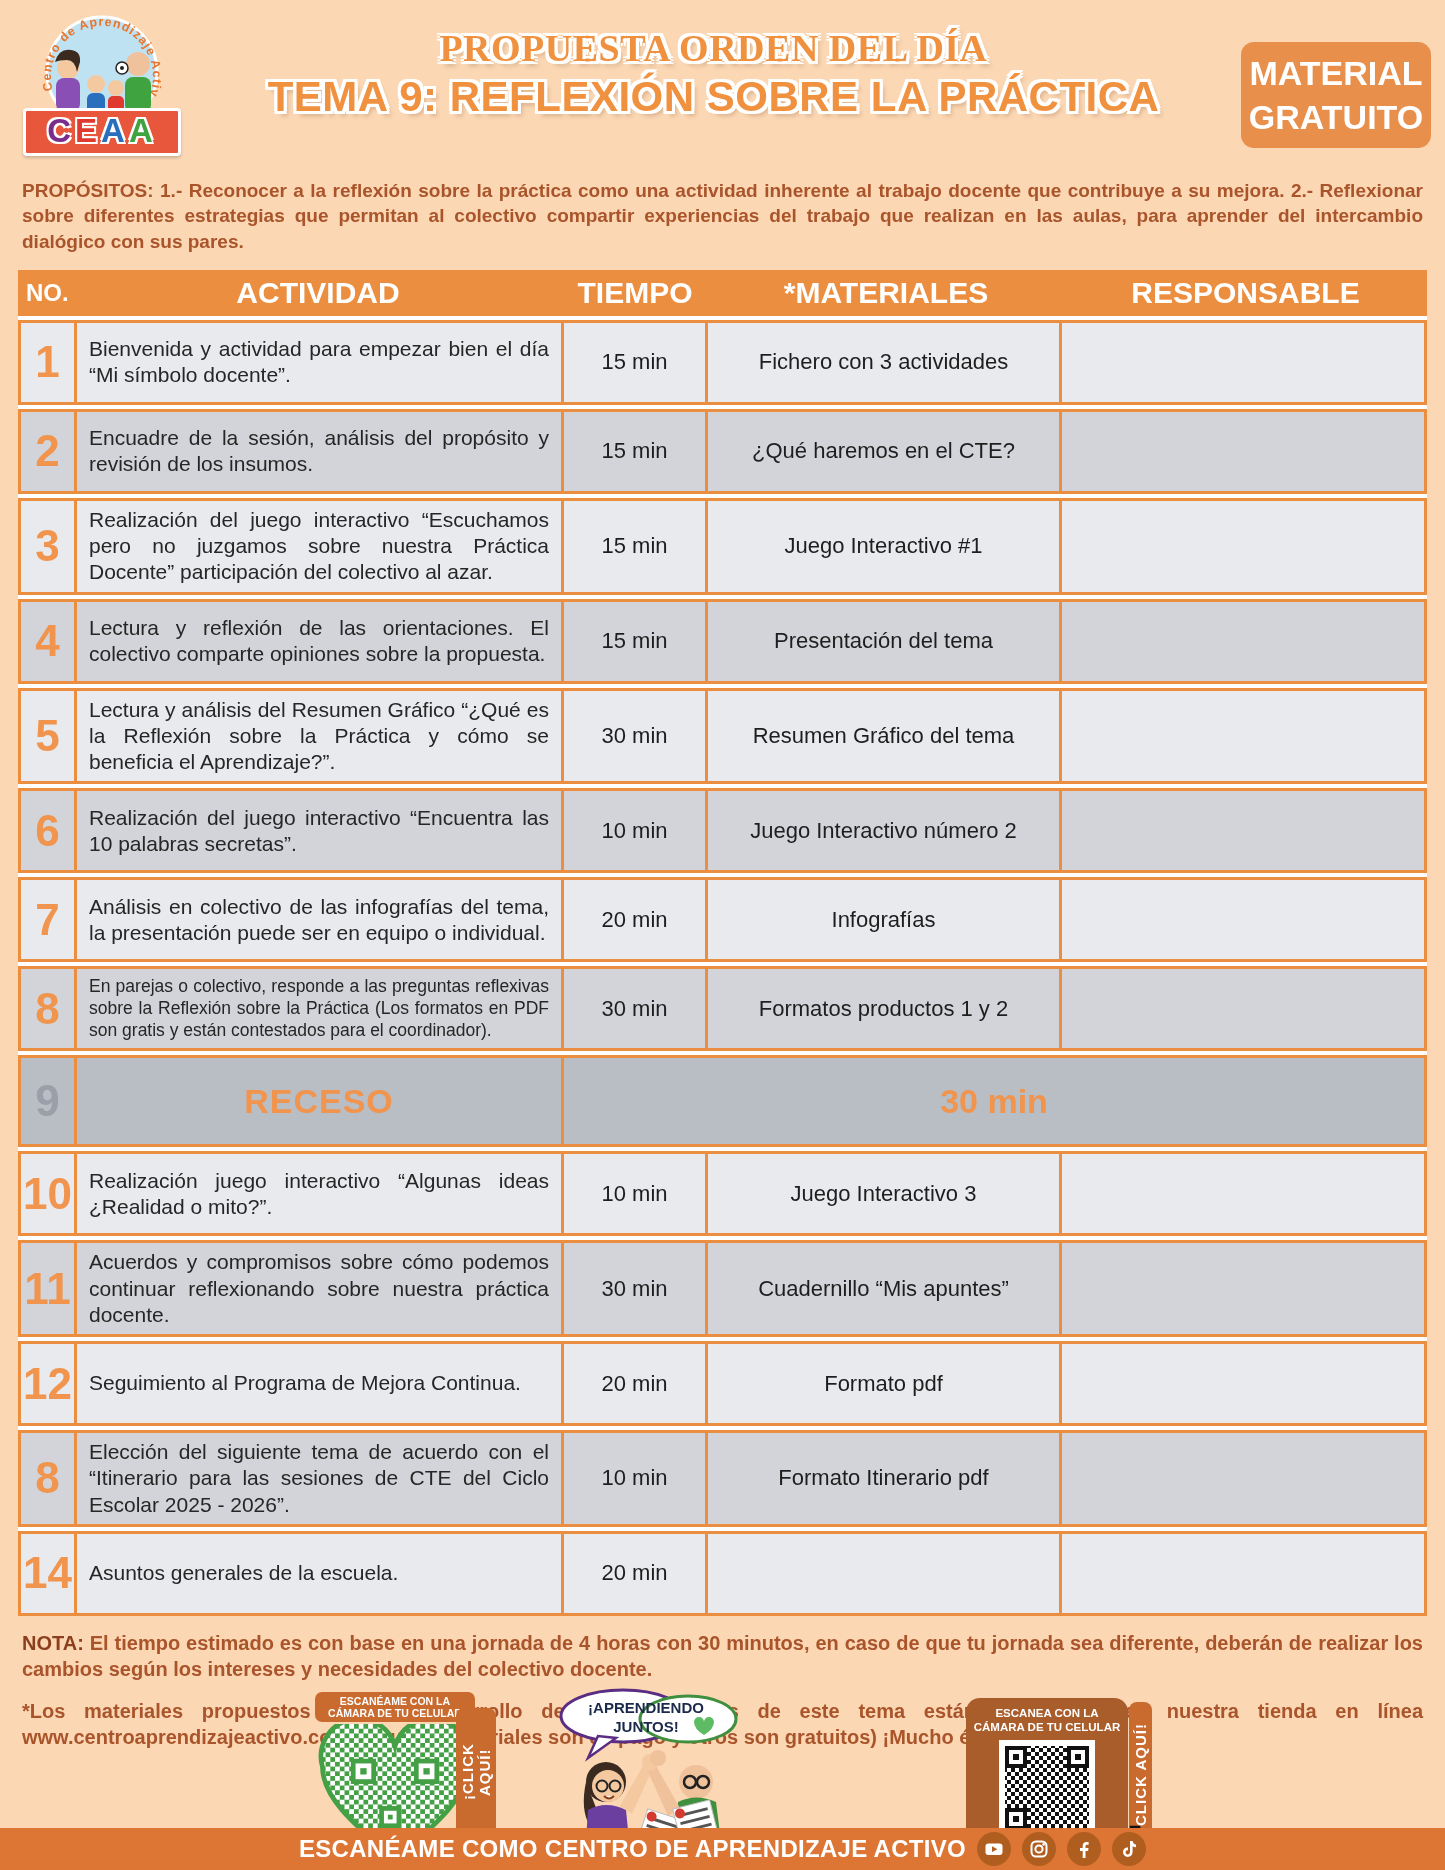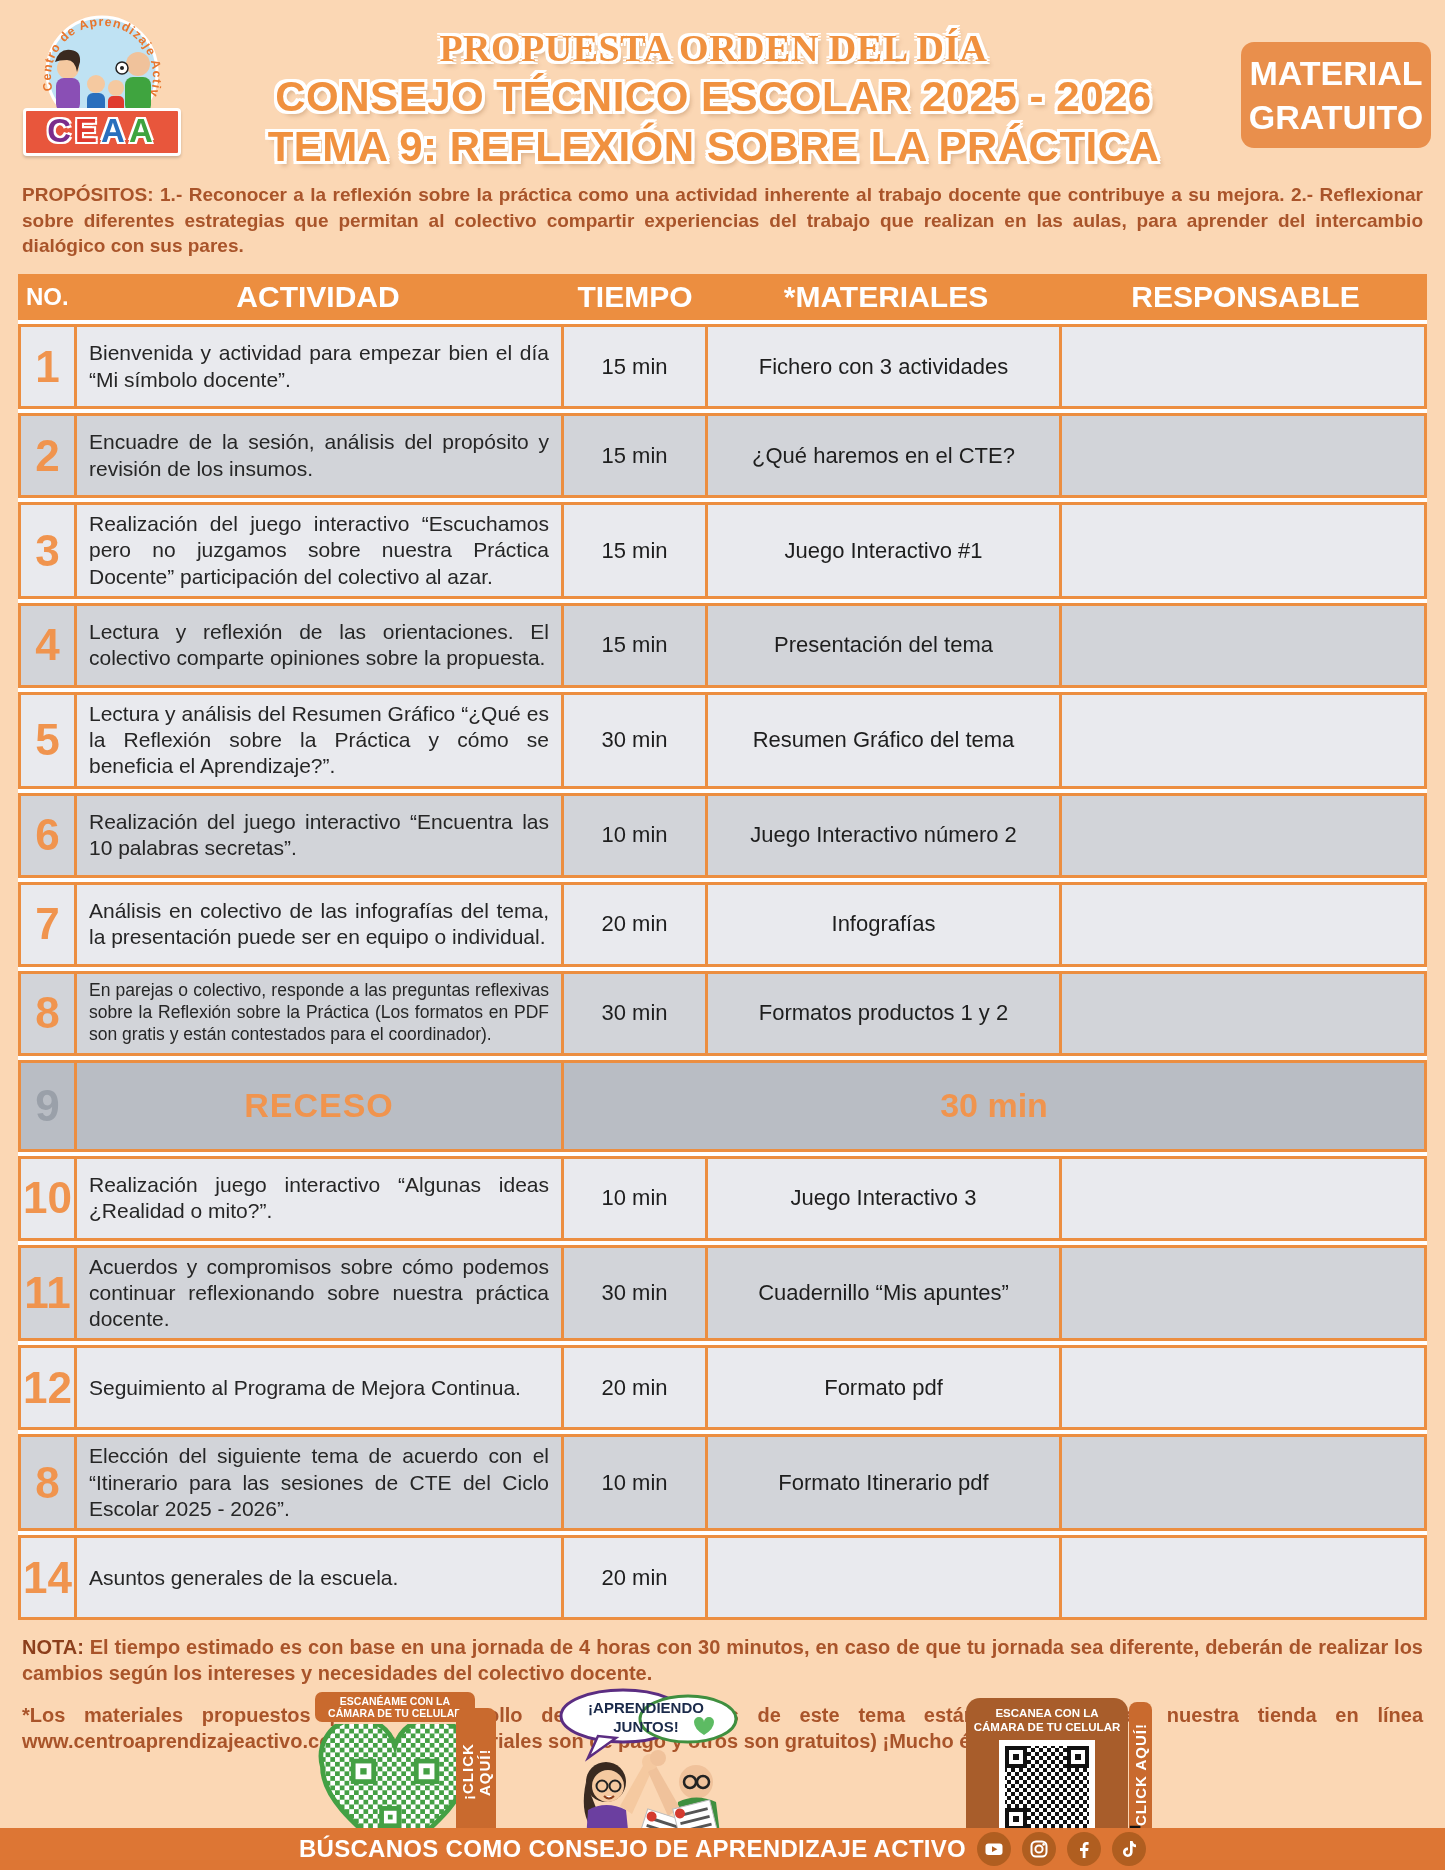--- a/index.html
+++ b/index.html
@@ -107,21 +107,20 @@
         <rect x="69" y="83" width="18" height="22" rx="6" fill="#2a6fbd"></rect>
         <circle cx="98" cy="78" r="8" fill="#f5c9a0"></circle>
         <rect x="90" y="86" width="16" height="18" rx="5" fill="#e03a2f"></rect>
         <circle cx="104" cy="58" r="6" fill="#fff" stroke="#222" stroke-width="1.5"></circle>
         <circle cx="104" cy="58" r="2" fill="#222"></circle>
       </svg>
       <div class="ribbon"><span class="c0">C</span><span class="c1">E</span><span class="c2">A</span><span class="c3">A</span></div>
     </div>
     <div class="title">
       <div class="t1">PROPUESTA ORDEN DEL DÍA</div>
-      <div class="t2">CONSEJO TÉCNICO ESCOLAR 2025 - 2026</div>
       <div class="t3">TEMA 9: REFLEXIÓN SOBRE LA PRÁCTICA</div>
     </div>
     <div class="badge">
       <div>MATERIAL</div>
       <div>GRATUITO</div>
     </div>
   </header>
 
   <p class="intro">PROPÓSITOS: 1.- Reconocer a la reflexión sobre la práctica como una actividad inherente al trabajo docente que contribuye a su mejora. 2.- Reflexionar sobre diferentes estrategias que permitan al colectivo compartir experiencias del trabajo que realizan en las aulas, para aprender del intercambio dialógico con sus pares.</p>
 
@@ -378,21 +377,21 @@
       </g>
     </svg>
     <div class="txt">PARA VER TODOS LOS VIDEOS DE LA SESIÓN</div>
     <div class="vclick">¡CLICK AQUÍ!</div>
     <svg class="hand" viewBox="0 0 24 24">
       <path d="M9 2h3v9h2V7h2v4h2V8h2v8l-3 6H10l-5-7 2-2 2 2V2z" fill="#fff" stroke="#111" stroke-width="1.1"></path>
     </svg>
   </div>
 
   <div class="banner">
-    <span class="btxt">BÚSCANOS COMO CONSEJO DE APRENDIZAJE ACTIVO</span>
+    <span class="btxt">ESCANÉAME COMO CENTRO DE APRENDIZAJE ACTIVO</span>
     <span class="icn">
       <svg width="24" height="24" viewBox="0 0 24 24">
           <rect x="3.5" y="6.5" width="17" height="11.5" rx="3" fill="#fff"></rect>
           <polygon points="10,9.3 15.4,12.2 10,15.1" fill="#b05e20"></polygon>
         </svg>
     </span>
     <span class="icn">
       <svg width="24" height="24" viewBox="0 0 24 24">
           <rect x="4.5" y="4.5" width="15" height="15" rx="4.5" fill="none" stroke="#fff" stroke-width="2"></rect>
           <circle cx="12" cy="12" r="3.6" fill="none" stroke="#fff" stroke-width="2"></circle>

